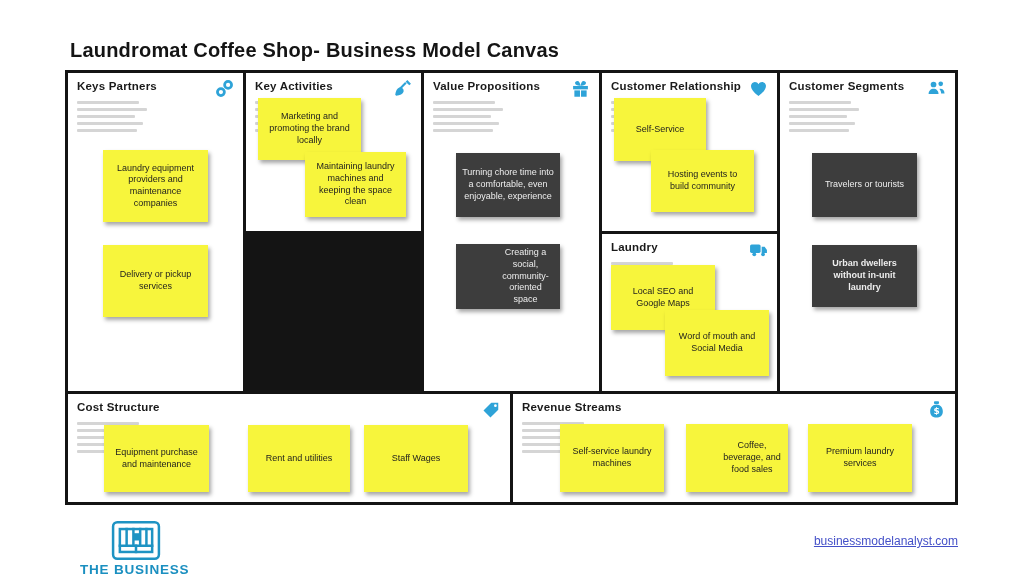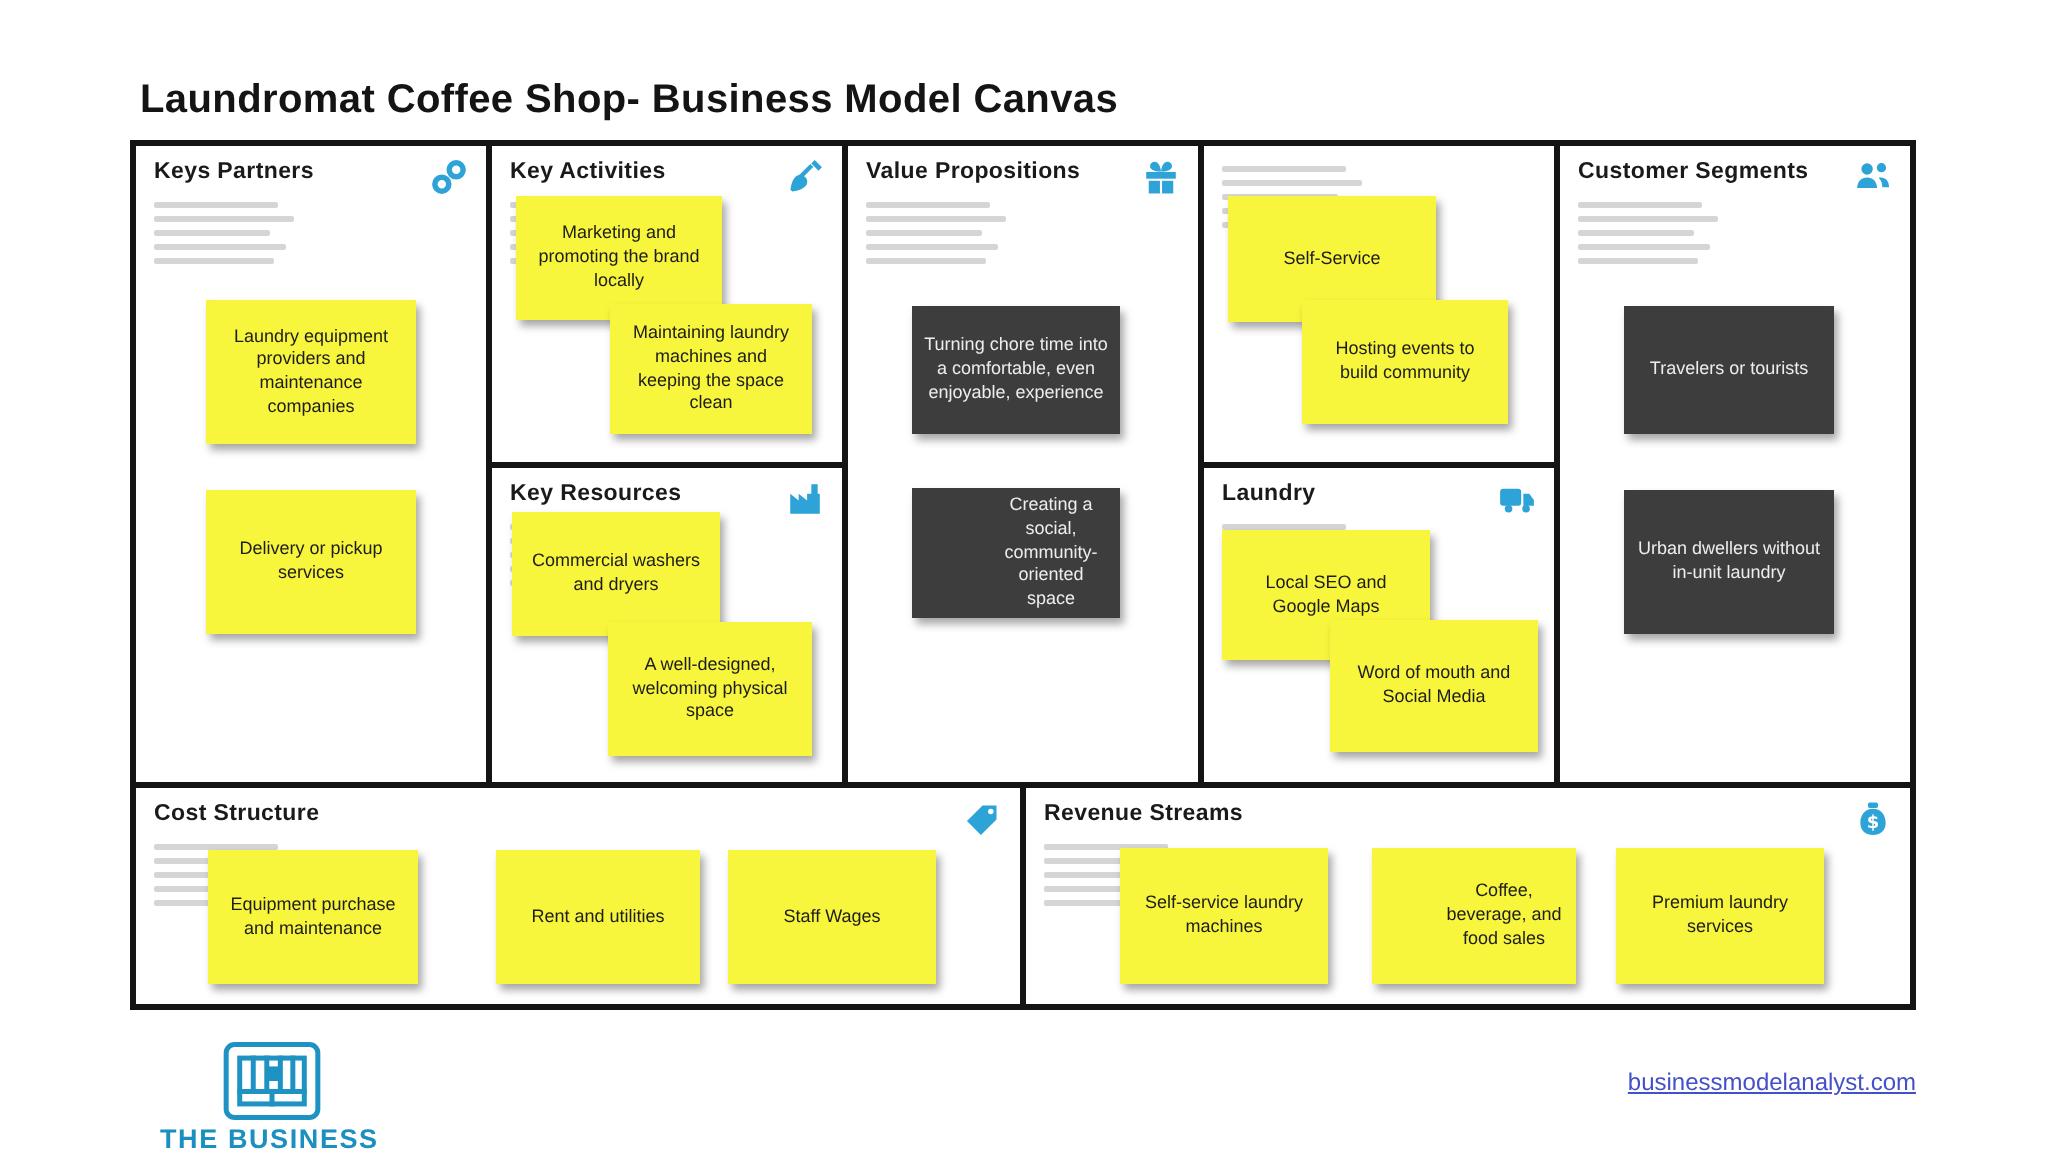--- a/index.html
+++ b/index.html
@@ -102,40 +102,20 @@
         <i></i>
         <i></i>
         <i></i>
         <i></i>
         <i></i>
       </div>
     <div class="note yellow" style="left:12px;top:25px;width:103px;height:62px;">Marketing and promoting the brand locally</div>
     <div class="note yellow" style="left:59px;top:79px;width:101px;height:65px;">Maintaining laundry machines and keeping the space clean</div>
   </div>
 
-  <div class="section kr">
-    <div class="sec-head">
-      <span class="sec-title">Key Resources</span>
-      <span class="sec-icon">
-        <svg viewBox="0 0 18 18" fill="#2ea3d8">
-          <rect x="12" y="2" width="3" height="5"></rect>
-          <path d="M2 16V6.5l4 3.2V6.5l4 3.2V6.5l6 0V16z"></path>
-        </svg>
-      </span>
-    </div>
-    <div class="skeleton">
-        <i></i>
-        <i></i>
-        <i></i>
-        <i></i>
-        <i></i>
-      </div>
-    <div class="note yellow" style="left:10px;top:22px;width:104px;height:62px;">Commercial washers and dryers</div>
-    <div class="note yellow" style="left:58px;top:77px;width:102px;height:67px;">A well-designed, welcoming physical space</div>
-  </div>
 
   <div class="section vp">
     <div class="sec-head">
       <span class="sec-title">Value Propositions</span>
       <span class="sec-icon">
         <svg viewBox="0 0 18 18" fill="#2ea3d8">
           <rect x="2" y="6.6" width="14" height="3.2"></rect>
           <rect x="3.2" y="10.8" width="5.3" height="6"></rect>
           <rect x="9.5" y="10.8" width="5.3" height="6"></rect>
           <path d="M8.3 6.4C6.3 6.4 3.8 5.6 3.8 3.9c0-1.2 1-2.1 2.2-2.1 1.7 0 2.7 2 3 4.6z"></path>
@@ -148,28 +128,36 @@
         <i></i>
         <i></i>
         <i></i>
         <i></i>
       </div>
     <div class="note dark" style="left:32px;top:80px;width:104px;height:64px;">Turning chore time into a comfortable, even enjoyable, experience</div>
     <div class="note dark" style="left:32px;top:171px;width:104px;height:65px;padding-left:41px;">Creating a social, community-oriented space</div>
   </div>
 
   <div class="section cr">
-    <div class="skeleton">
-        <i></i>
-        <i></i>
-        <i></i>
-        <i></i>
-        <i></i>
-      </div>
-    <div class="note yellow" style="left:12px;top:25px;width:104px;height:63px;">Self-Service</div>
+    <div class="sec-head">
+      <span class="sec-title">Customer Relationship</span>
+      <span class="sec-icon">
+        <svg viewBox="0 0 18 18" fill="#2ea3d8">
+          <path d="M9 16C1.2 10.6.6 5.4 3.6 3.5 5.6 2.3 8 3.1 9 4.9c1-1.8 3.4-2.6 5.4-1.4 3 1.9 2.4 7.1-5.4 12.5z"></path>
+        </svg>
+      </span>
+    </div>
+    <div class="skeleton">
+        <i></i>
+        <i></i>
+        <i></i>
+        <i></i>
+        <i></i>
+      </div>
+    <div class="note yellow" style="left:12px;top:25px;width:92px;height:63px;">Self-Service</div>
     <div class="note yellow" style="left:49px;top:77px;width:103px;height:62px;">Hosting events to build community</div>
   </div>
 
   <div class="section ch">
     <div class="sec-head">
       <span class="sec-title">Laundry</span>
       <span class="sec-icon">
         <svg viewBox="0 0 18 18" fill="#2ea3d8">
           <rect x="1" y="4.2" width="10" height="8" rx="1.5"></rect>
           <path d="M12 6.5h2.8l2.2 3v2.7h-5z"></path>
@@ -202,21 +190,21 @@
       </span>
     </div>
     <div class="skeleton">
         <i></i>
         <i></i>
         <i></i>
         <i></i>
         <i></i>
       </div>
     <div class="note dark" style="left:32px;top:80px;width:105px;height:64px;">Travelers or tourists</div>
-    <div class="note dark" style="left:32px;top:172px;width:105px;height:72px;">Urban dwellers without in-unit laundry</div>
+    <div class="note dark" style="left:32px;top:172px;width:105px;height:62px;font-weight:bold;">Urban dwellers without in-unit laundry</div>
   </div>
 
   <div class="section cost">
     <div class="sec-head">
       <span class="sec-title">Cost Structure</span>
       <span class="sec-icon">
         <svg viewBox="0 0 18 18" fill="#2ea3d8">
           <path d="M8.8 2.6h6.6v6.6l-7.4 7.4-6.6-6.6z"></path>
           <circle cx="12.7" cy="5.4" r="1.3" fill="#fff"></circle>
         </svg>

